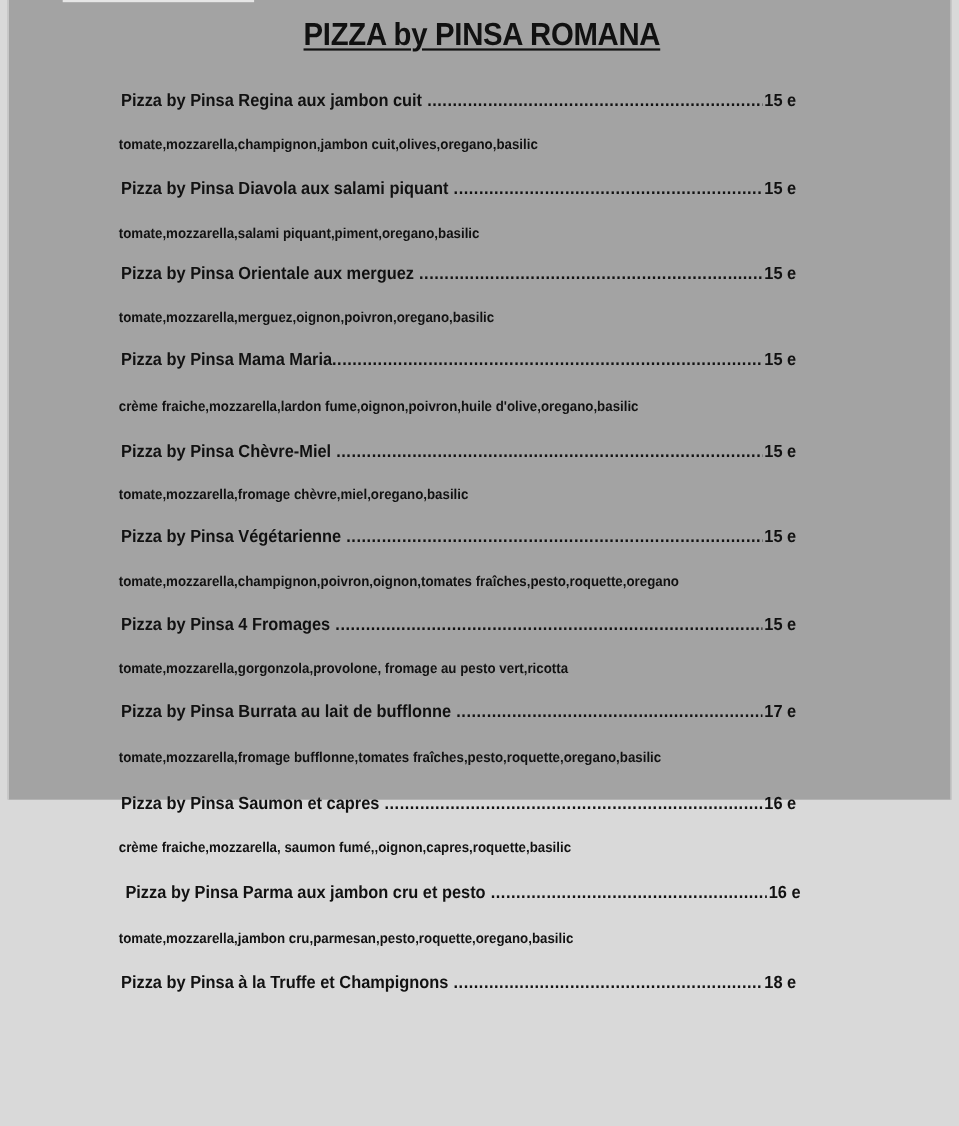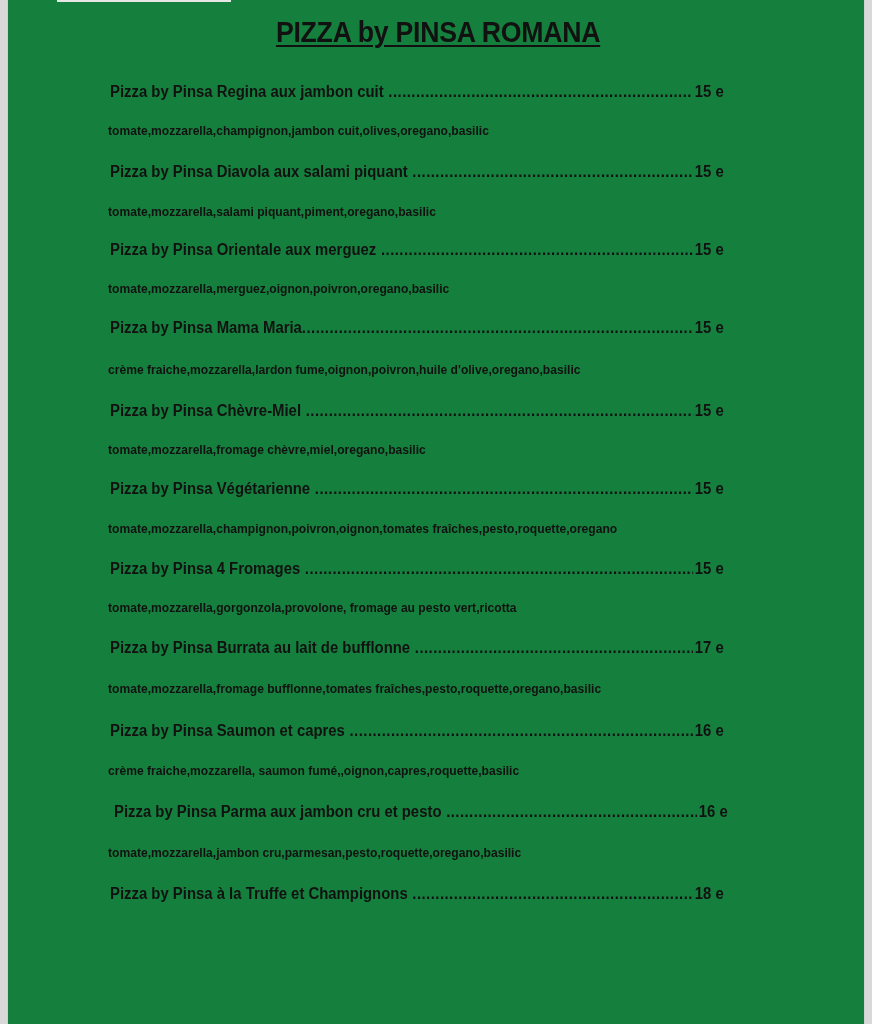--- a/index.html
+++ b/index.html
@@ -13,22 +13,22 @@
       background: #d9d9d9;
       overflow: hidden;
       font-family: "Liberation Sans", "DejaVu Sans", sans-serif;
       color: #111;
     }
     .page {
       position: absolute;
       left: 7px;
       top: 0;
       width: 858px;
-      height: 1024px;
-      background: #15803d;
+      height: 727px;
+      background: #a3a3a3;
       box-shadow: inset 1px 0 0 #cfcfcf, inset -1px 0 0 #cfcfcf;
     }
     .top-tab {
       position: absolute;
       left: 50px;
       top: 0;
       width: 174px;
       height: 2px;
       background: #e6e6e6;
     }

